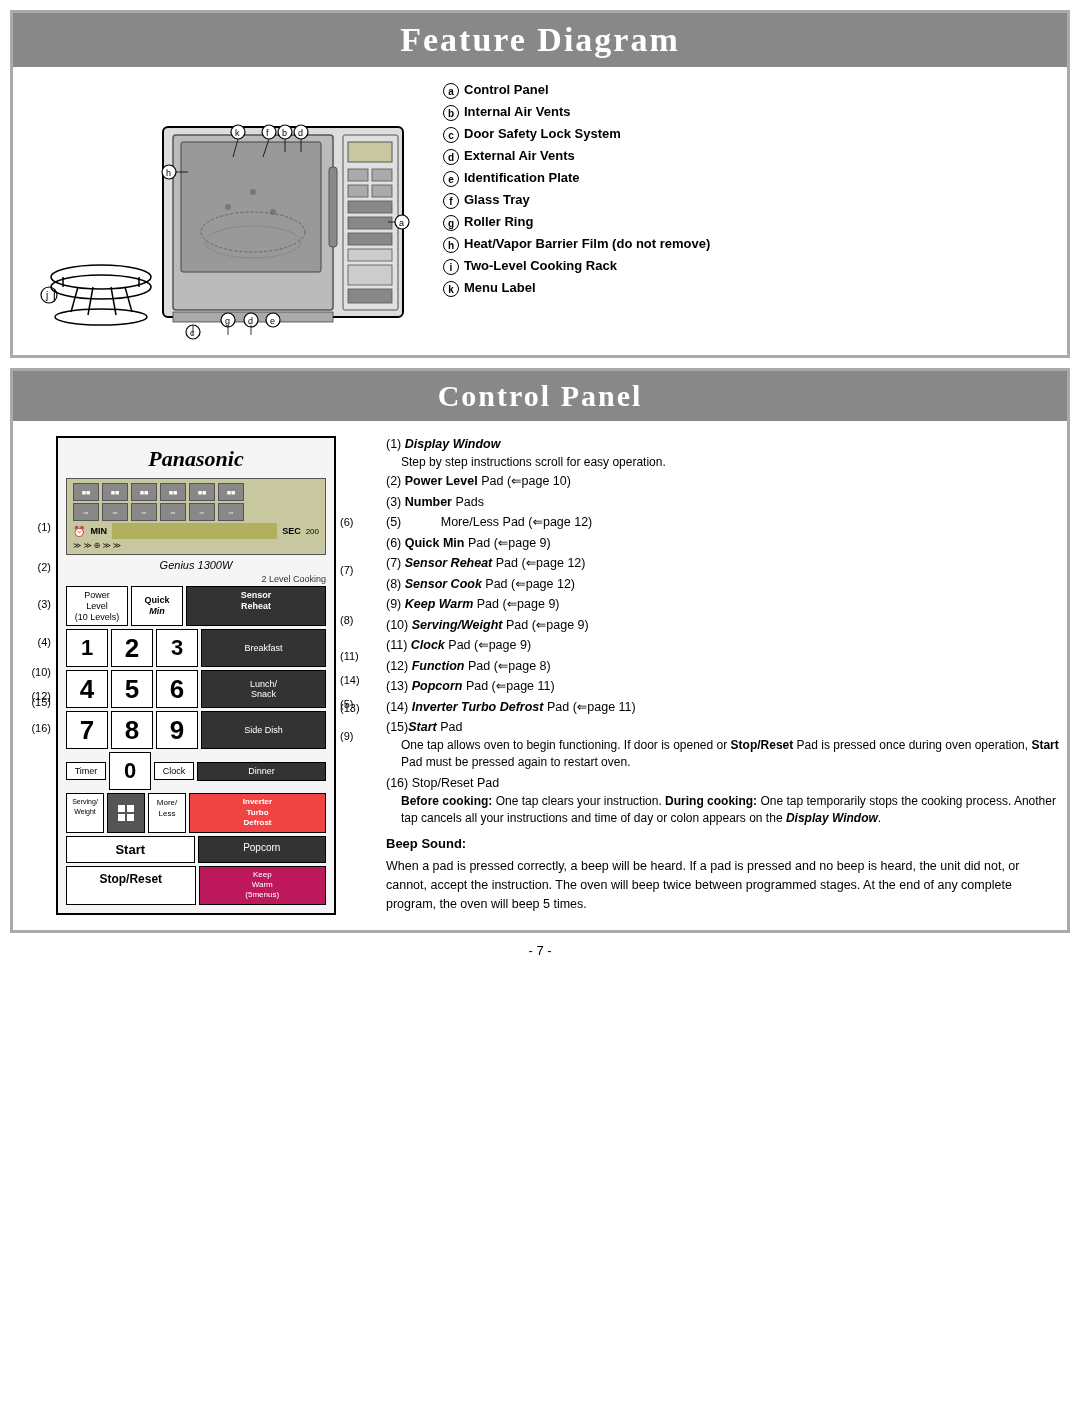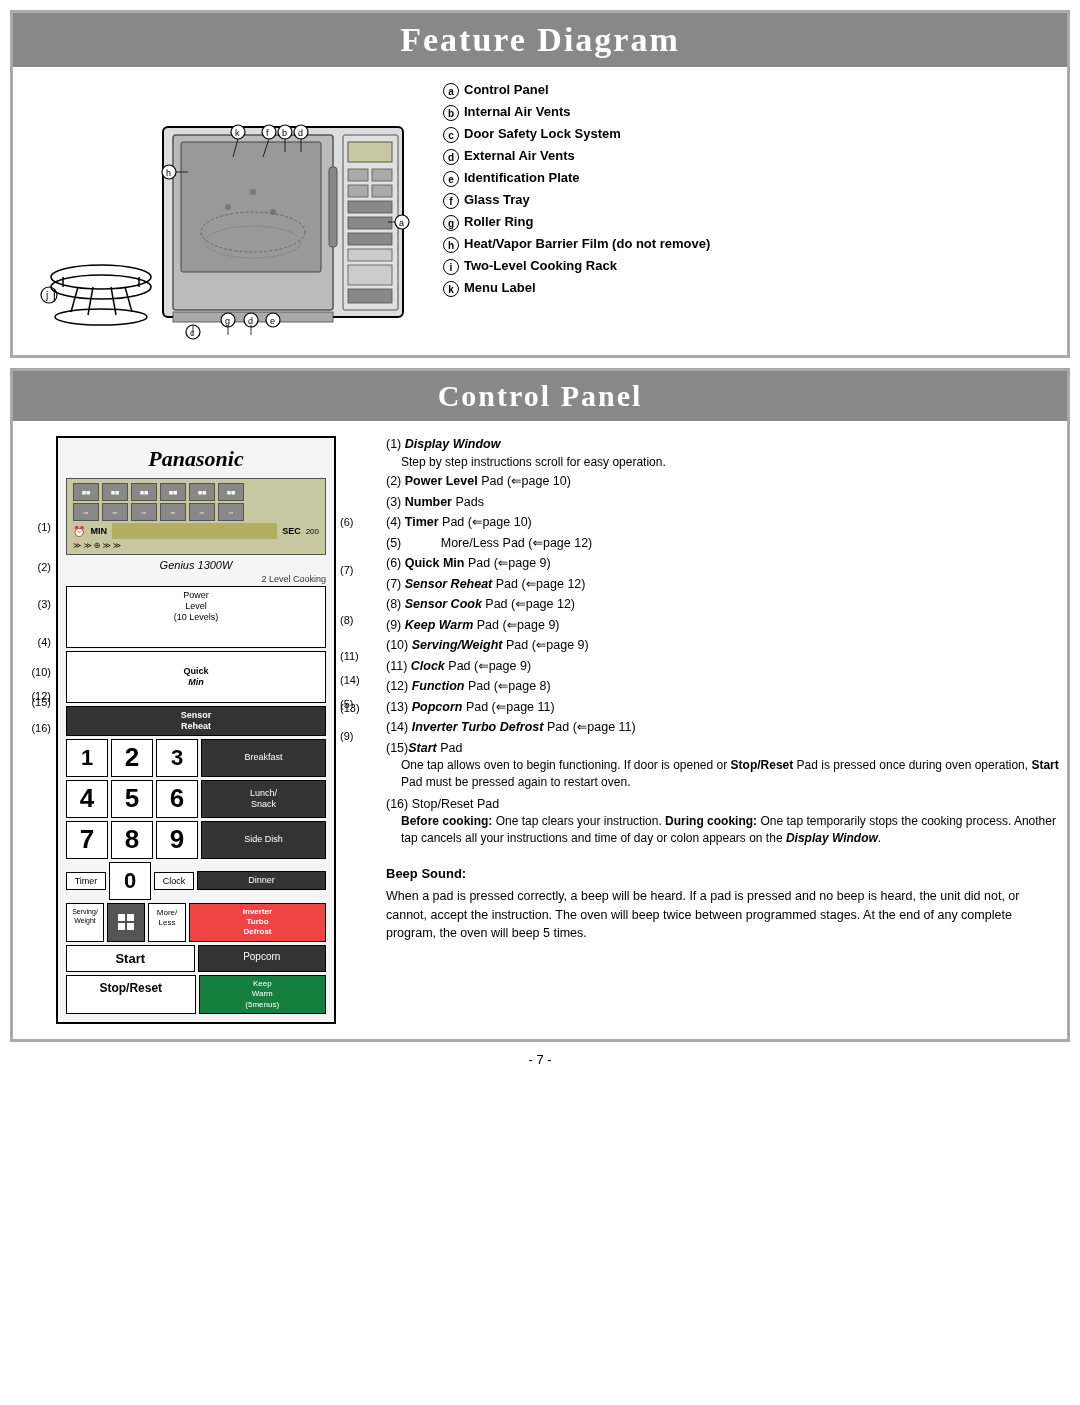--- a/index.html
+++ b/index.html
@@ -120,21 +120,20 @@
       font-size: 9px;
       color: #333;
       margin-bottom: 2px;
     }
 
     
     .btn-row-top {
       display: flex;
       gap: 3px;
       margin-bottom: 3px;
-      flex-direction: column;
     }
     .btn-power {
       background: #fff;
       border: 1.5px solid #000;
       font-size: 9px;
       text-align: center;
       padding: 3px 4px;
       flex: 0 0 62px;
       line-height: 1.2;
     }
@@ -316,21 +315,21 @@
     .btn-stop {
       background: #fff;
       border: 1.5px solid #000;
       font-size: 12px;
       font-weight: bold;
       text-align: center;
       padding: 5px;
       flex: 1;
     }
     .btn-keep-warm {
-      background: #15803d;
+      background: #be185d;
       border: 1.5px solid #000;
       color: #fff;
       font-size: 8px;
       text-align: center;
       padding: 3px 4px;
       flex: 1;
       line-height: 1.3;
     }
     .panel-desc-item {
       margin-bottom: 3px;
@@ -641,23 +640,20 @@
         <span>(1) </span><span style="font-style:italic;font-weight:bold;">Display Window</span>
         <span class="sub-text">Step by step instructions scroll for easy operation.</span>
       </div>
       <div class="panel-desc-item">
         <span>(2) </span><span style="font-weight:bold;">Power Level</span><span> Pad (⇐page 10)</span>
       </div>
       <div class="panel-desc-item">
         <span>(3) </span><span style="font-weight:bold;">Number</span><span> Pads</span>
       </div>
       <div class="panel-desc-item">
-        <span>(4) </span><span style="font-weight:bold;">Timer</span><span> Pad (⇐page 10)</span>
-      </div>
-      <div class="panel-desc-item">
         <span>(5) </span><span style="font-weight:normal;margin-left:36px;">More/Less</span><span> Pad (⇐page 12)</span>
       </div>
       <div class="panel-desc-item">
         <span>(6) </span><span style="font-weight:bold;">Quick Min</span><span> Pad (⇐page 9)</span>
       </div>
       <div class="panel-desc-item">
         <span>(7) </span><span style="font-style:italic;font-weight:bold;">Sensor Reheat</span><span> Pad (⇐page 12)</span>
       </div>
       <div class="panel-desc-item">
         <span>(8) </span><span style="font-style:italic;font-weight:bold;">Sensor Cook</span><span> Pad (⇐page 12)</span>
@@ -683,21 +679,21 @@
       <div class="panel-desc-item">
         <span>(15)</span><span style="font-style:italic;font-weight:bold;">Start</span><span> Pad</span>
         <span class="sub-text">One tap allows oven to begin functioning. If door is opened or <strong>Stop/Reset</strong> Pad is pressed once during oven operation, <strong>Start</strong> Pad must be pressed again to restart oven.</span>
       </div>
 
       <div class="panel-desc-item" style="margin-top:5px;">
         <span style="font-weight:normal;">(16) Stop/Reset</span><span> Pad</span>
         <span class="sub-text"><strong>Before cooking:</strong> One tap clears your instruction. <strong>During cooking:</strong> One tap temporarily stops the cooking process. Another tap cancels all your instructions and time of day or colon appears on the <strong><em>Display Window</em></strong>.</span>
       </div>
 
-      <div class="beep-section" style="margin-top:18px;">
+      <div class="beep-section" style="margin-top:9px;">
         <div style="font-weight:bold; font-size:13px;">Beep Sound:</div>
         <div style="font-size:12.5px; line-height:1.5; margin-top:3px;">When a pad is pressed correctly, a beep will be heard. If a pad is pressed and no beep is heard, the unit did not, or cannot, accept the instruction. The oven will beep twice between programmed stages. At the end of any complete program, the oven will beep 5 times.</div>
       </div>
     </div>
   </div>
 </div>
 
 <div class="page-number">- 7 -</div>
 
 </body></html>

